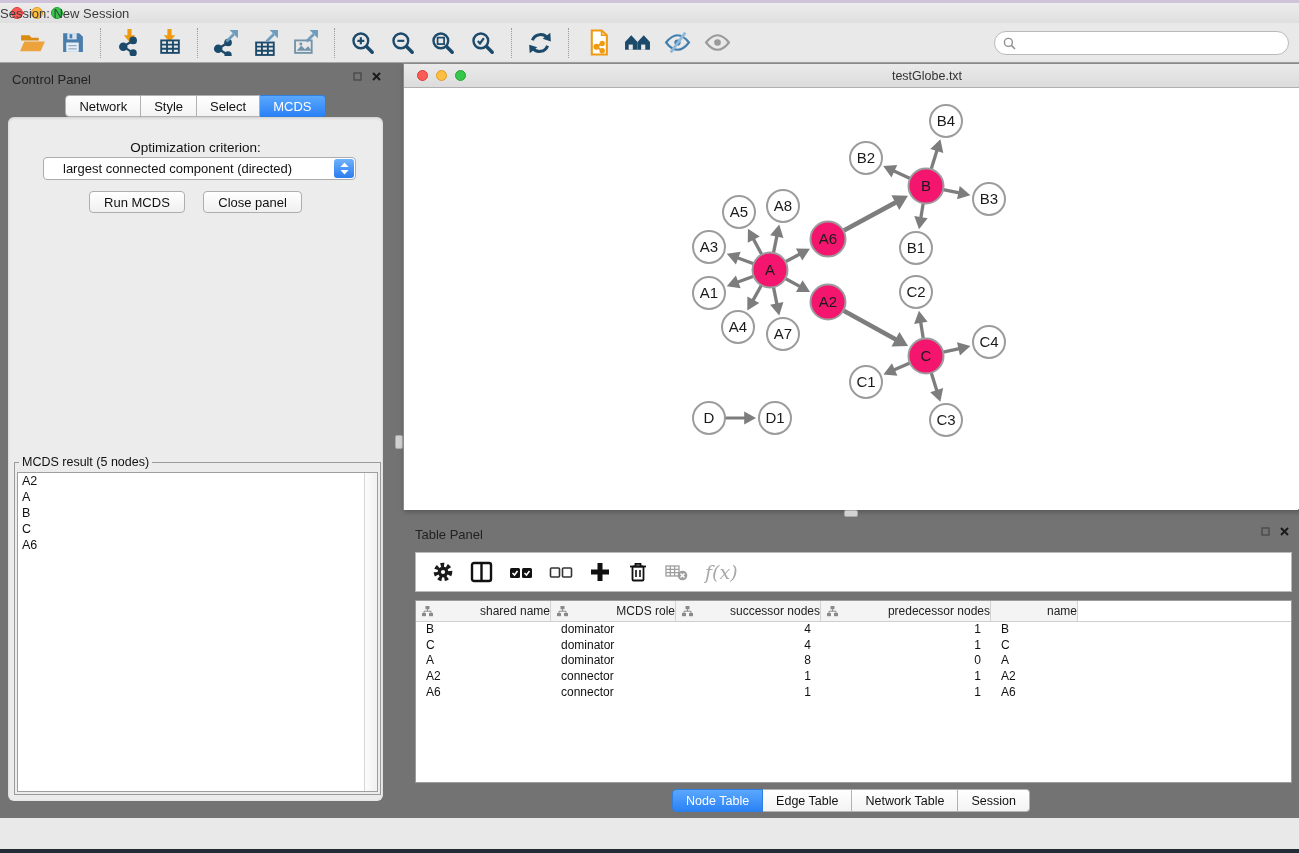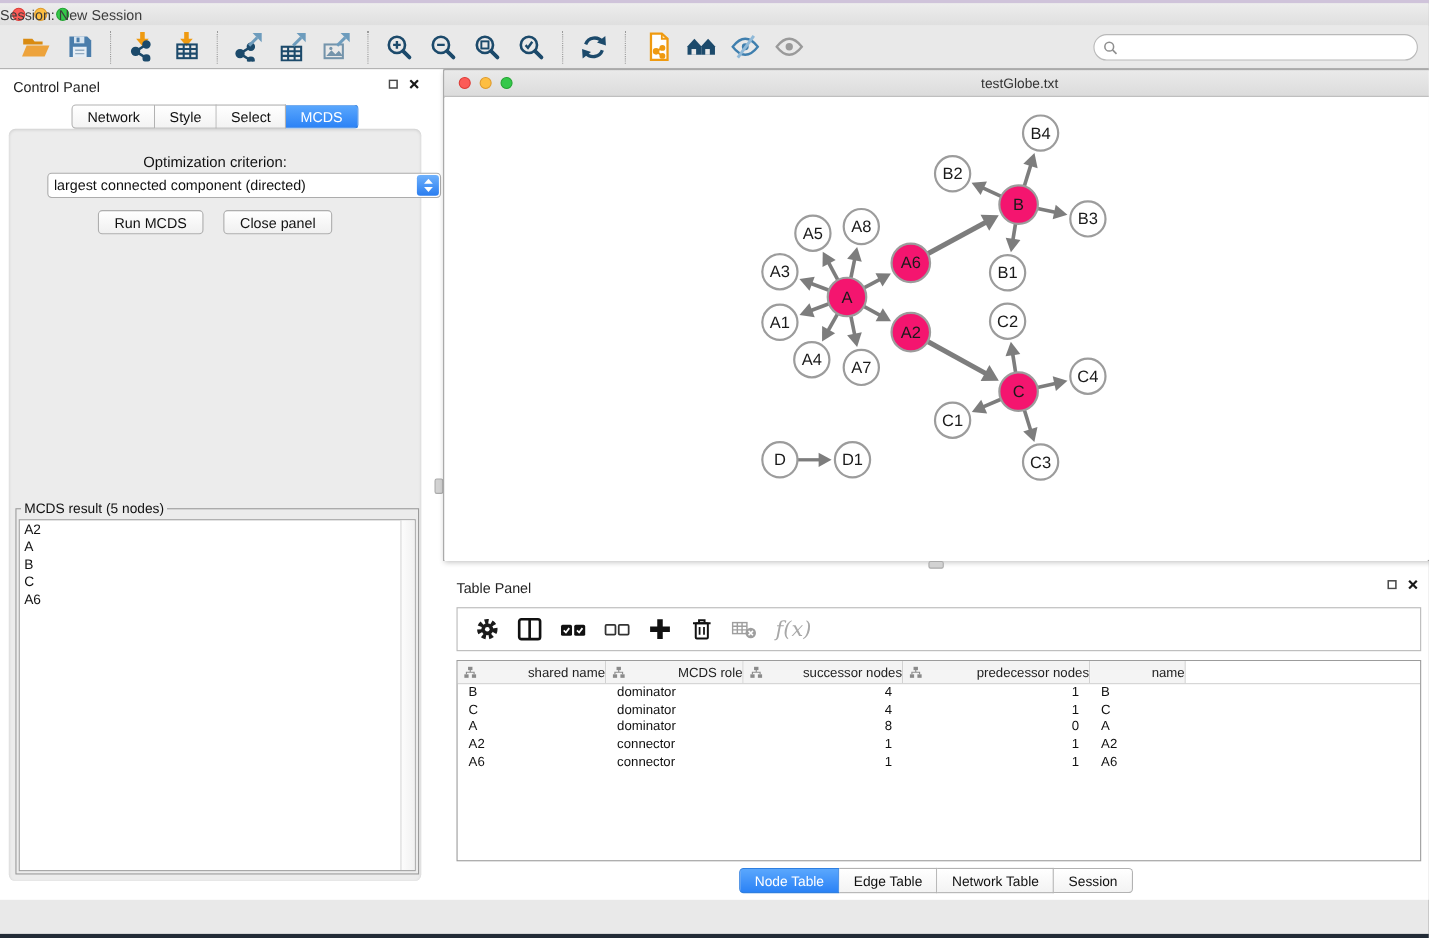--- a/index.html
+++ b/index.html
@@ -20,37 +20,37 @@
   
   .toolbar { position:absolute; left:0; top:23px; width:100%; height:40px;
     background:#e9e9e9; border-bottom:1px solid #a6a6a6; display:flex; align-items:center; padding-left:12px; }
   .tb-btn { background:none; border:none; width:40px; height:34px; display:flex; align-items:center; justify-content:center; cursor:pointer; }
   .tb-sep { width:1px; height:30px; border-left:1px dotted #9a9a9a; margin:0 8px; }
   .search-wrap { position:absolute; right:10px; top:8px; width:295px; height:24px; background:#fff;
     border:1px solid #b9b9b9; border-radius:12px; display:flex; align-items:center; padding-left:8px; }
   .search-wrap input { border:none; outline:none; flex:1; height:20px; font-size:13px; background:transparent; margin-left:5px; }
 
   
-  .main { position:absolute; left:0; top:63px; width:100%; height:755px; background:#ffffff; }
+  .main { position:absolute; left:0; top:63px; width:100%; height:755px; background:#737373; }
 
   
   .control-panel { position:absolute; left:0; top:0; width:391px; height:755px; }
   .panel-title { position:absolute; left:12px; top:9px; font-size:13px; color:#222; }
   .panel-icons { position:absolute; right:10px; top:9px; display:flex; gap:10px; align-items:center; }
   .cp-tabs { position:absolute; top:32px; width:100%; text-align:center; white-space:nowrap; }
   .seg-btn { height:22px; background:linear-gradient(#fff,#f3f3f3); border:1px solid #b2b2b2; border-left-width:0;
     font-size:13px; color:#111; padding:0 13px; cursor:pointer; vertical-align:top; font-family:inherit; }
   .seg-btn:first-child { border-left-width:1px; border-radius:4px 0 0 4px; }
   .seg-btn:last-child { border-radius:0 4px 4px 0; }
   .seg-btn.selected { background:linear-gradient(#5aa7fd,#2b82f6); color:#fff; border-color:#2f7fe0; }
   .cp-body { position:absolute; left:8px; top:54px; width:375px; height:684px; background:#ececec;
     border-radius:6px; box-shadow:inset 0 1px 3px rgba(0,0,0,0.14); }
   .opt-label { position:absolute; top:77px; width:100%; text-align:center; font-size:13.5px; color:#111; }
-  .select-box { position:absolute; left:43px; top:94px; width:358px; height:23px; background:#fff;
-    border:1px solid #acacac; border-radius:4px; font-size:13px; line-height:21px; padding-left:5px; color:#111; cursor:pointer; }
+  .select-box { position:absolute; left:43px; top:94px; width:313px; height:23px; background:#fff;
+    border:1px solid #acacac; border-radius:4px; font-size:13px; line-height:21px; padding-left:19px; color:#111; cursor:pointer; }
   .select-stepper { position:absolute; right:1px; top:1px; width:20px; height:19px; border-radius:3px;
     background:linear-gradient(#6fb1fc,#2a7df0); display:flex; align-items:center; justify-content:center; }
   .btn-row { position:absolute; top:128px; width:100%; text-align:center; }
   .push-btn { background:linear-gradient(#fff,#f0f0f0); border:1px solid #aeaeae; border-radius:4px;
     height:22px; font-size:13px; padding:0 14px; margin:0 7px; color:#111; cursor:pointer; font-family:inherit; }
   .result-fieldset { position:absolute; left:14px; top:392px; width:367px; height:340px;
     border:1px solid #9b9b9b; background:transparent; }
   .result-fieldset legend { font-size:12.5px; color:#111; margin-left:4px; padding:0 3px; }
   .result-list { position:absolute; left:2px; right:2px; top:3px; bottom:2px; background:#fff;
     border:1px solid #9f9f9f; overflow:hidden; }

